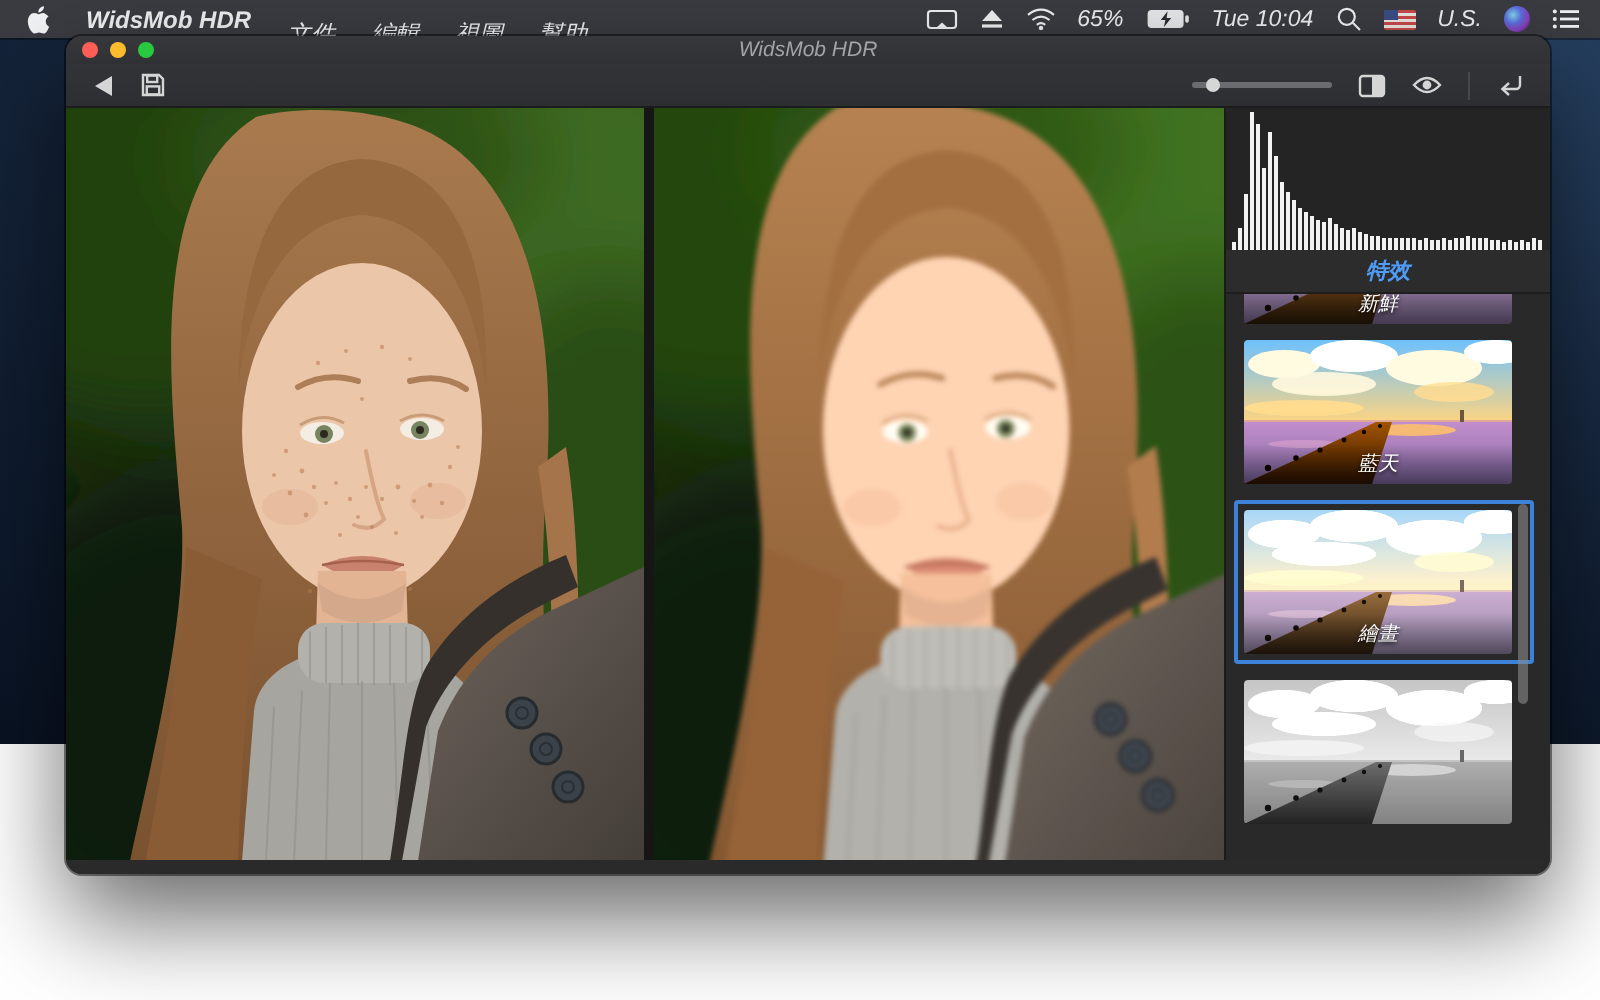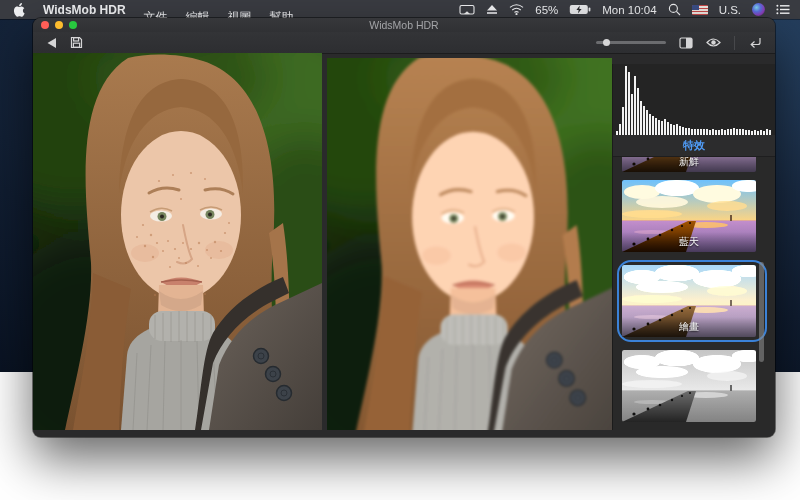--- a/index.html
+++ b/index.html
@@ -1,18 +1,18 @@
 <!DOCTYPE html>
 <html><head>
 <meta charset="utf-8">
 <style>
   html,body{margin:0;padding:0;width:800px;height:500px;overflow:hidden;
     font-family:"Liberation Sans","DejaVu Sans",sans-serif;-webkit-font-smoothing:antialiased;}
   .screen{position:relative;width:800px;height:372px;
-    background:radial-gradient(140% 120% at 78% 8%, #2b4a6d 0%, #1a2c45 38%, #101d31 66%, #081120 100%);}
+    background:radial-gradient(140% 120% at 78% 8%, #2b4a6d 0%, #1a2c45 38%, #101d31 66%, #081120 100%);font-style:italic;}
   
   .menubar{position:absolute;top:0;left:0;width:100%;height:19px;background:#3a3c42;
     display:flex;align-items:center;color:#f1f2f4;font-size:12px;box-shadow:0 1px 0 rgba(0,0,0,.35);}
   .mb-left{display:flex;align-items:center;gap:18px;padding-left:13px;}
   .mb-app{font-weight:bold;}
   .mb-item{cursor:default;margin-top:15px;}
   .mb-right{margin-left:auto;display:flex;align-items:center;gap:11px;padding-right:10px;font-size:11.5px;}
   .mb-right svg{display:block;}
   .flag{width:16px;height:10px;border-radius:1px;overflow:hidden;position:relative;
     background:repeating-linear-gradient(#c94a4a 0 1.5px,#efe8e2 1.5px 3px);}
@@ -28,21 +28,21 @@
   .win-title{text-align:center;font-size:10.5px;line-height:15px;color:#a3a4a7;}
   .toolbar{position:relative;height:21px;background:linear-gradient(#333437,#2d2e31);
     border-bottom:1px solid #1c1c1d;display:flex;align-items:center;padding:0 13px;gap:13px;}
   .tb-right{margin-left:auto;display:flex;align-items:center;gap:13px;}
   .tb-btn{display:flex;align-items:center;justify-content:center;}
   .slider{position:relative;width:70px;height:10px;display:flex;align-items:center;}
   .slider .track{width:100%;height:3px;border-radius:2px;background:#6b6c6f;}
   .slider .knob{position:absolute;left:7px;top:1.5px;width:7px;height:7px;border-radius:50%;background:#d6d6d7;}
   .tb-divider{width:1px;height:14px;background:#47484b;}
   
-  .content{position:absolute;top:36px;left:0;right:0;bottom:7px;display:flex;align-items:flex-end;}
+  .content{position:absolute;top:36px;left:0;right:0;bottom:7px;display:flex;}
   .pane{position:relative;overflow:hidden;background:#11200b;}
   .pane.left{width:289px;}
   .pane.right{width:285px;}
   .pane svg{display:block;width:100%;height:100%;}
   .pane.right svg{filter:blur(1.3px) brightness(1.07) saturate(1.05);transform:scale(1.03);
     --freckle:transparent;}
   .pane-divider{width:5px;background:#161617;}
   .bottomstrip{position:absolute;left:0;right:0;bottom:0;height:7px;background:#2a2a2b;}
   
   .sidebar{width:163px;display:flex;flex-direction:column;background:#292929;border-left:1px solid #1b1b1b;box-sizing:border-box;}
@@ -52,21 +52,21 @@
   .tab{flex:1;display:flex;align-items:center;justify-content:center;font-size:11px;font-weight:bold;color:#cfcfd1;}
   .tab.active{color:#4f9bf5;}
   .tab + .tab{border-left:1px solid #3c3c3e;}
   .thumb-list{position:relative;flex:1;overflow:hidden;background:#292929;}
   .thumb{position:relative;width:134px;height:72px;margin:0 0 8px 9px;border-radius:2px;overflow:hidden;background:#000;}
   .thumb:first-child{margin-top:-57px;}
   .thumb svg{display:block;width:100%;height:100%;}
   .thumb .cap{position:absolute;left:0;right:0;bottom:0;height:20px;
     background:linear-gradient(transparent,rgba(0,0,0,.45));display:flex;align-items:flex-end;justify-content:center;
     font-size:10px;color:#fff;text-shadow:0 1px 2px #000;padding-bottom:3px;box-sizing:border-box;}
-  .thumb-sel{width:140px;margin:0 0 8px 4px;padding:3px;border:2px solid #3b82d8;border-radius:14px;box-sizing:content-box;}
+  .thumb-sel{width:140px;margin:0 0 8px 4px;padding:3px;border:2px solid #3b82d8;border-radius:2px;box-sizing:content-box;}
   .thumb-sel .thumb{margin:0;}
   .f-fresh{filter:saturate(1.15) brightness(.95);}
   .f-blue{filter:saturate(1.55) contrast(1.08);}
   .f-paint{filter:brightness(1.18) saturate(.8);}
   .f-bw{filter:grayscale(1) contrast(1.08);}
   .f-bw2{filter:grayscale(1) brightness(1.12);}
   .scrollbar{position:absolute;right:11px;top:105px;width:5px;height:100px;border-radius:3px;background:#8a8a8a;opacity:.6;}
   .icon-stroke{stroke:#d5d5d6;fill:none;stroke-width:1.2;}
   .icon-fill{fill:#d5d5d6;}
   .mb-icon-stroke{stroke:#f1f2f4;fill:none;stroke-width:1.1;}
@@ -250,21 +250,21 @@
         <path d="M3.2 6 Q7.5 2.6 11.8 6" class="mb-icon-stroke" stroke-width="1.5"></path>
         <path d="M5.4 8.4 Q7.5 6.8 9.6 8.4" class="mb-icon-stroke" stroke-width="1.5"></path>
         <circle cx="7.5" cy="10" r="1.1" class="mb-icon-fill"></circle>
       </svg>
       <span>65%</span>
       <svg width="22" height="11" viewBox="0 0 22 11">
         <rect x="0.8" y="1" width="18" height="9" rx="2" fill="#e9eaec"></rect>
         <rect x="19.6" y="3.6" width="1.8" height="3.8" rx="0.9" fill="#e9eaec"></rect>
         <polygon points="10.8,1.6 7.4,6 9.7,6 8.9,9.6 12.6,5 10.3,5" fill="#2c2d31"></polygon>
       </svg>
-      <span>Mon 10:04</span>
+      <span>Tue 10:04</span>
       <svg width="13" height="13" viewBox="0 0 13 13">
         <circle cx="5.4" cy="5.4" r="4" class="mb-icon-stroke" stroke-width="1.4"></circle>
         <line x1="8.4" y1="8.4" x2="12" y2="12" class="mb-icon-stroke" stroke-width="1.6"></line>
       </svg>
       <span class="flag"></span>
       <span>U.S.</span>
       <span class="siri"></span>
       <svg width="14" height="11" viewBox="0 0 14 11">
         <circle cx="1.4" cy="1.8" r="1" class="mb-icon-fill"></circle>
           <rect x="4" y="1.1" width="9.5" height="1.4" class="mb-icon-fill"></rect>

